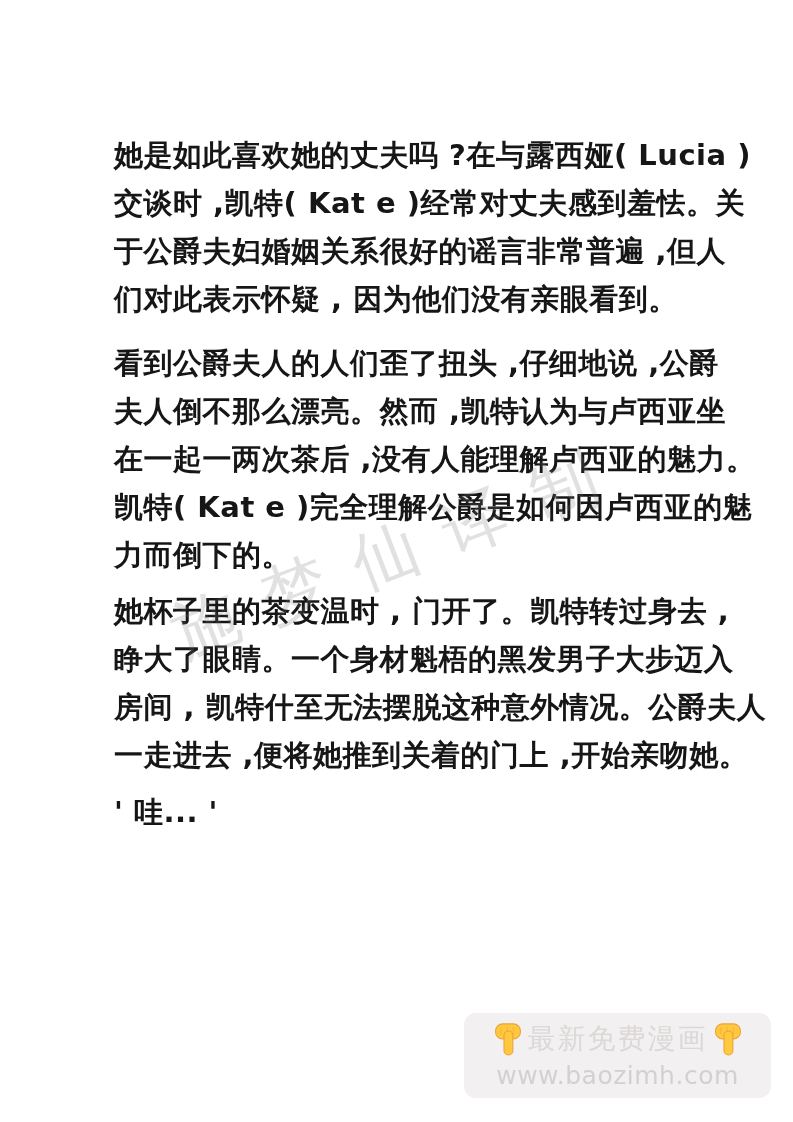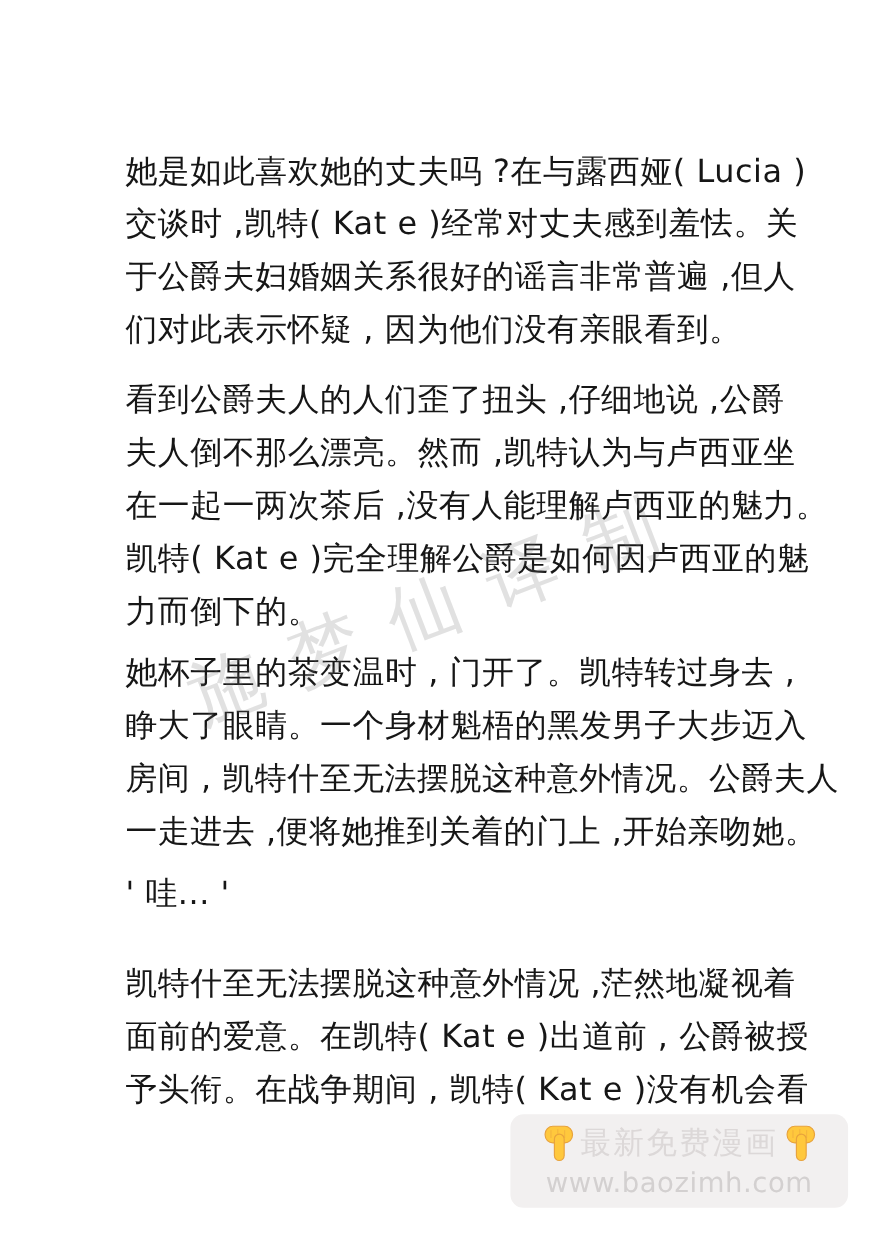--- a/index.html
+++ b/index.html
@@ -19,21 +19,21 @@
     top: 131px;
     width: 660px;
     color: #161616;
   }
   .article p {
     margin: 0;
     font-size: 29px;
     line-height: 48px;
     letter-spacing: 0.5px;
     white-space: pre;
-    font-weight: 400;
+    font-weight: 700;
   }
   .article p.gap-a { margin-bottom: 16px; }
   .article p.gap-b { margin-bottom: 8px; }
   .article p.gap-c { margin-bottom: 9px; }
   .article p.gap-d { margin-bottom: 34px; }
 
   .watermark {
     position: absolute;
     left: 175px;
     top: 592px;
@@ -96,23 +96,20 @@
     <p class="gap-b">看到公爵夫人的人们歪了扭头 ,仔细地说 ,公爵
 夫人倒不那么漂亮。然而 ,凯特认为与卢西亚坐
 在一起一两次茶后 ,没有人能理解卢西亚的魅力。
 凯特( Kat e )完全理解公爵是如何因卢西亚的魅
 力而倒下的。</p>
     <p class="gap-c">她杯子里的茶变温时 , 门开了。凯特转过身去 ,
 睁大了眼睛。一个身材魁梧的黑发男子大步迈入
 房间 , 凯特什至无法摆脱这种意外情况。公爵夫人
 一走进去 ,便将她推到关着的门上 ,开始亲吻她。</p>
     <p class="gap-d">' 哇... '</p>
-    <p>凯特什至无法摆脱这种意外情况 ,茫然地凝视着
-面前的爱意。在凯特( Kat e )出道前 , 公爵被授
-予头衔。在战争期间 , 凯特( Kat e )没有机会看</p>
   </div>
 
   <div class="watermark">施梦仙译制</div>
 
   <div class="promo-banner">
     <div class="promo-line1">
       <span class="emoji">
         <svg viewBox="0 0 36 40" xmlns="http://www.w3.org/2000/svg">
           <g fill="#FFC83D" stroke="#E8A33D" stroke-width="1.2">
             <rect x="4" y="3" width="28" height="17" rx="8"></rect>

